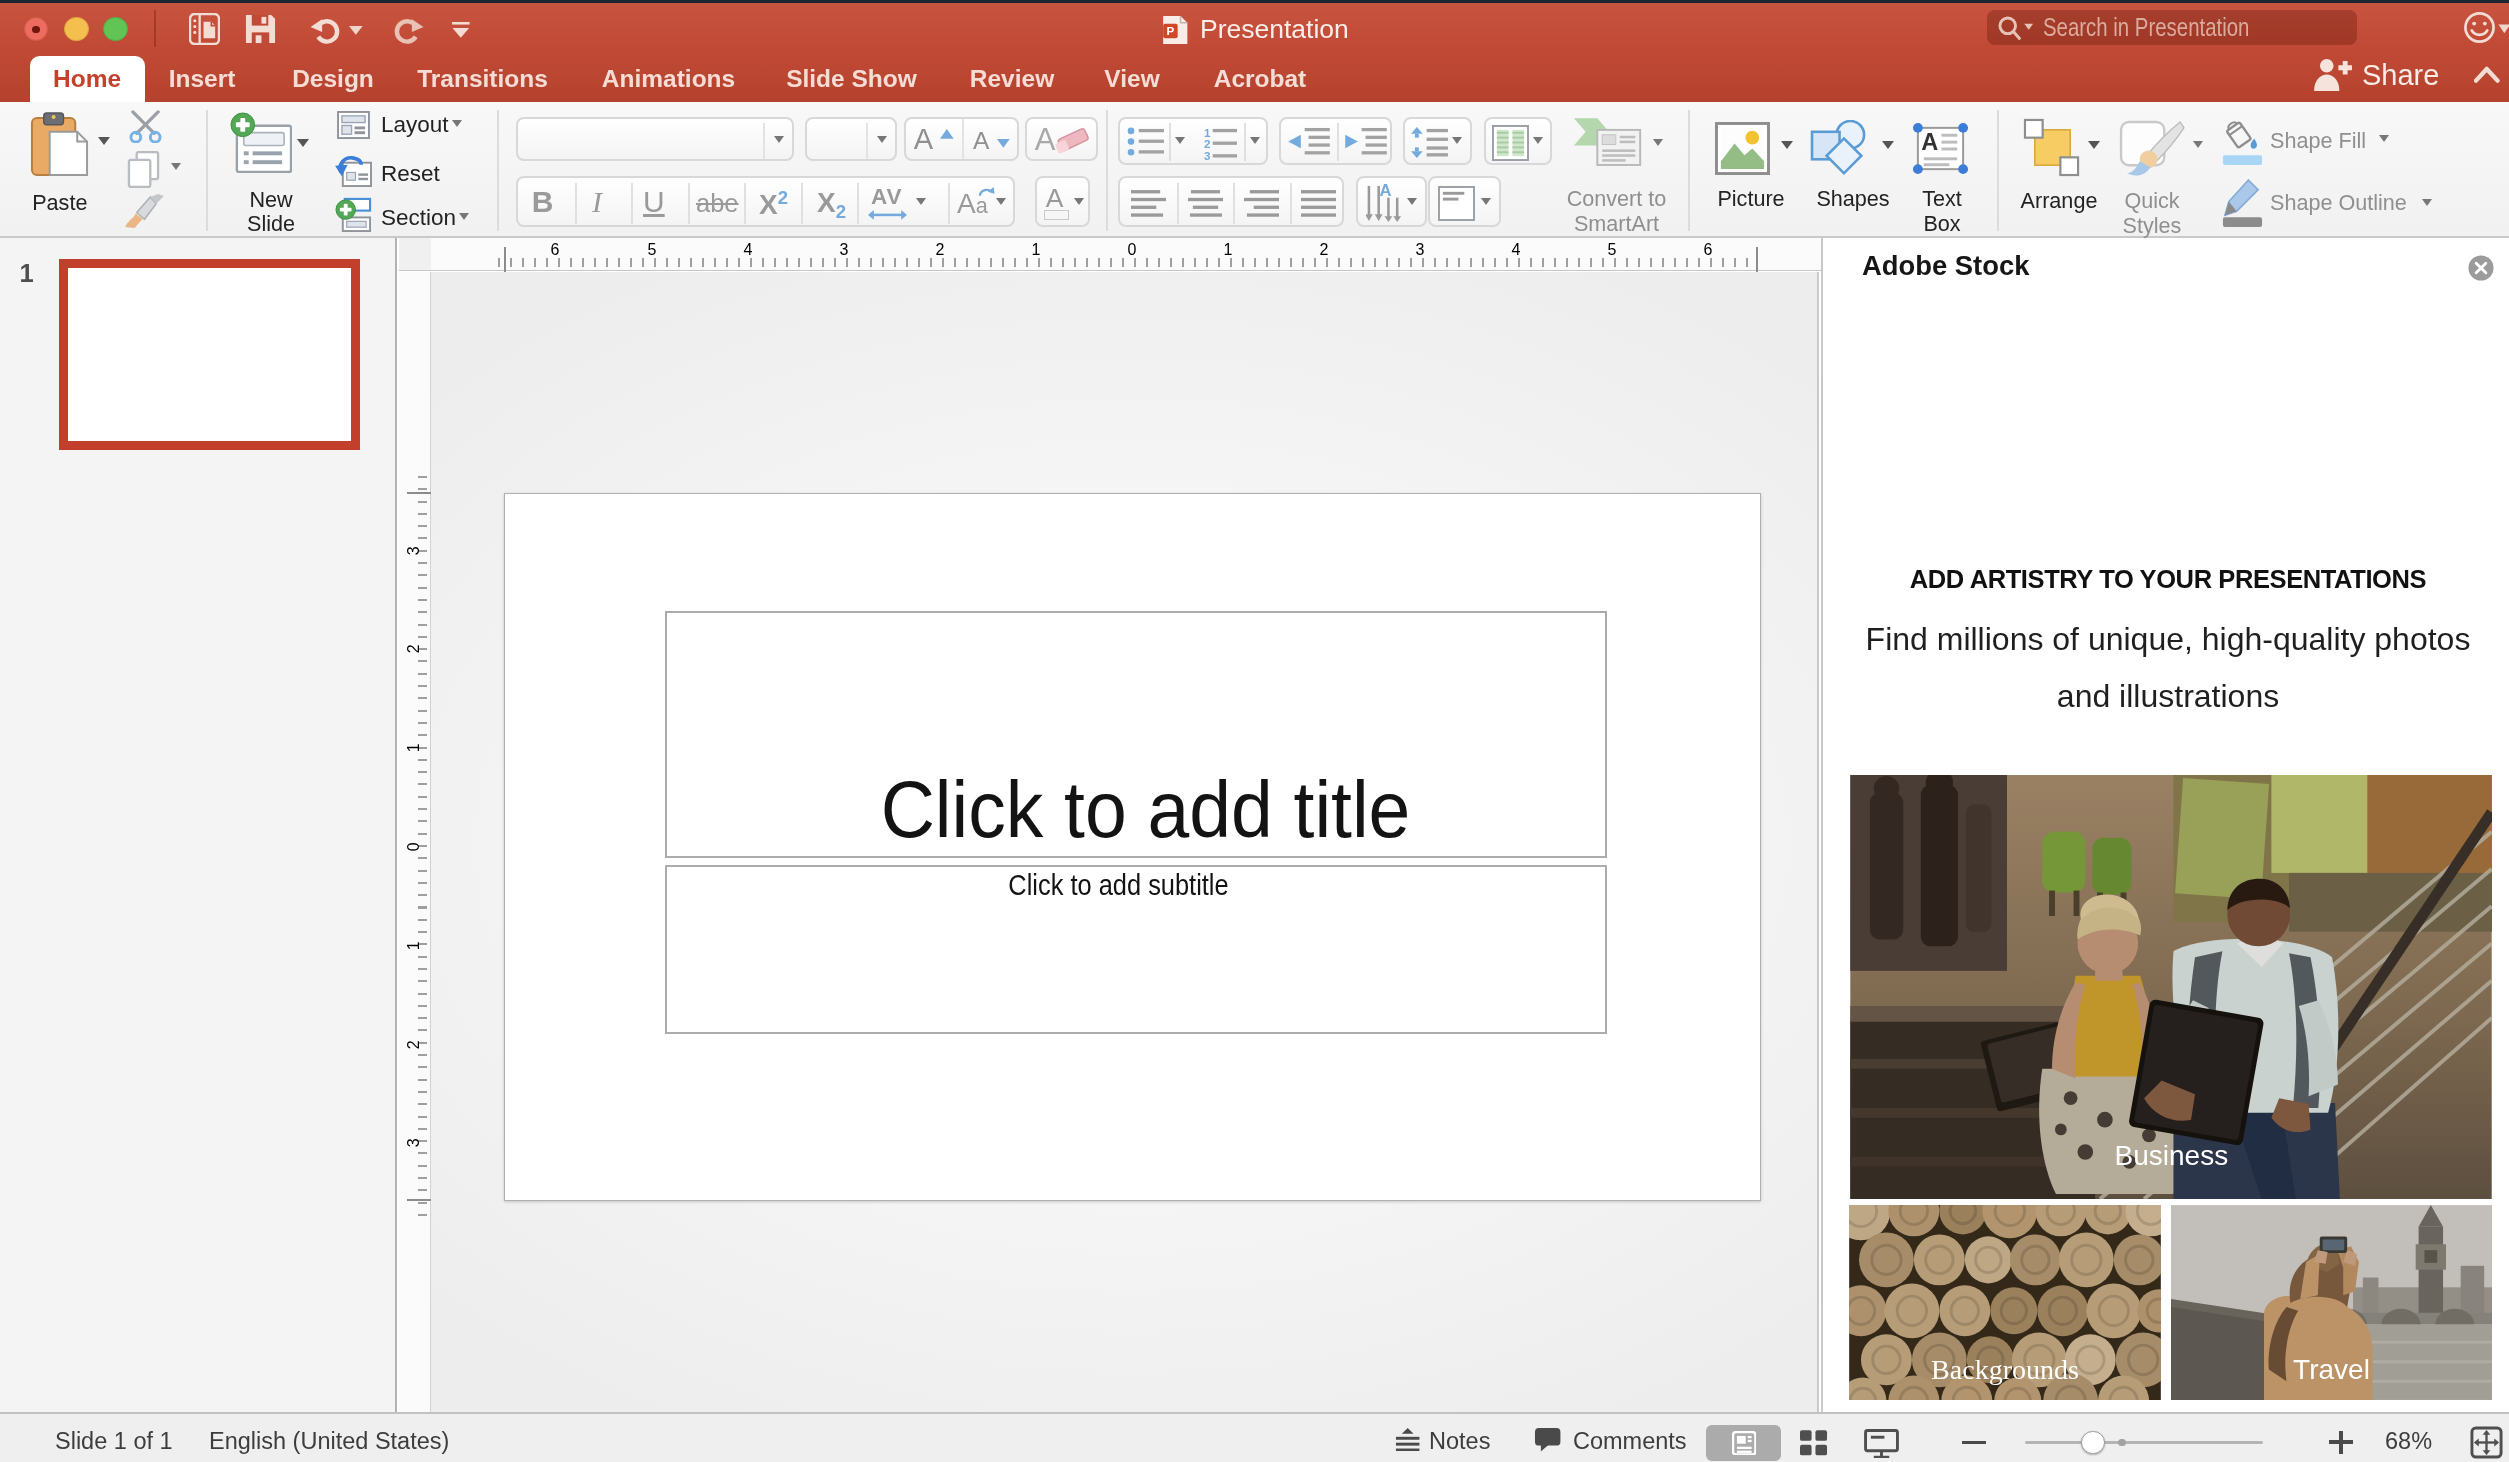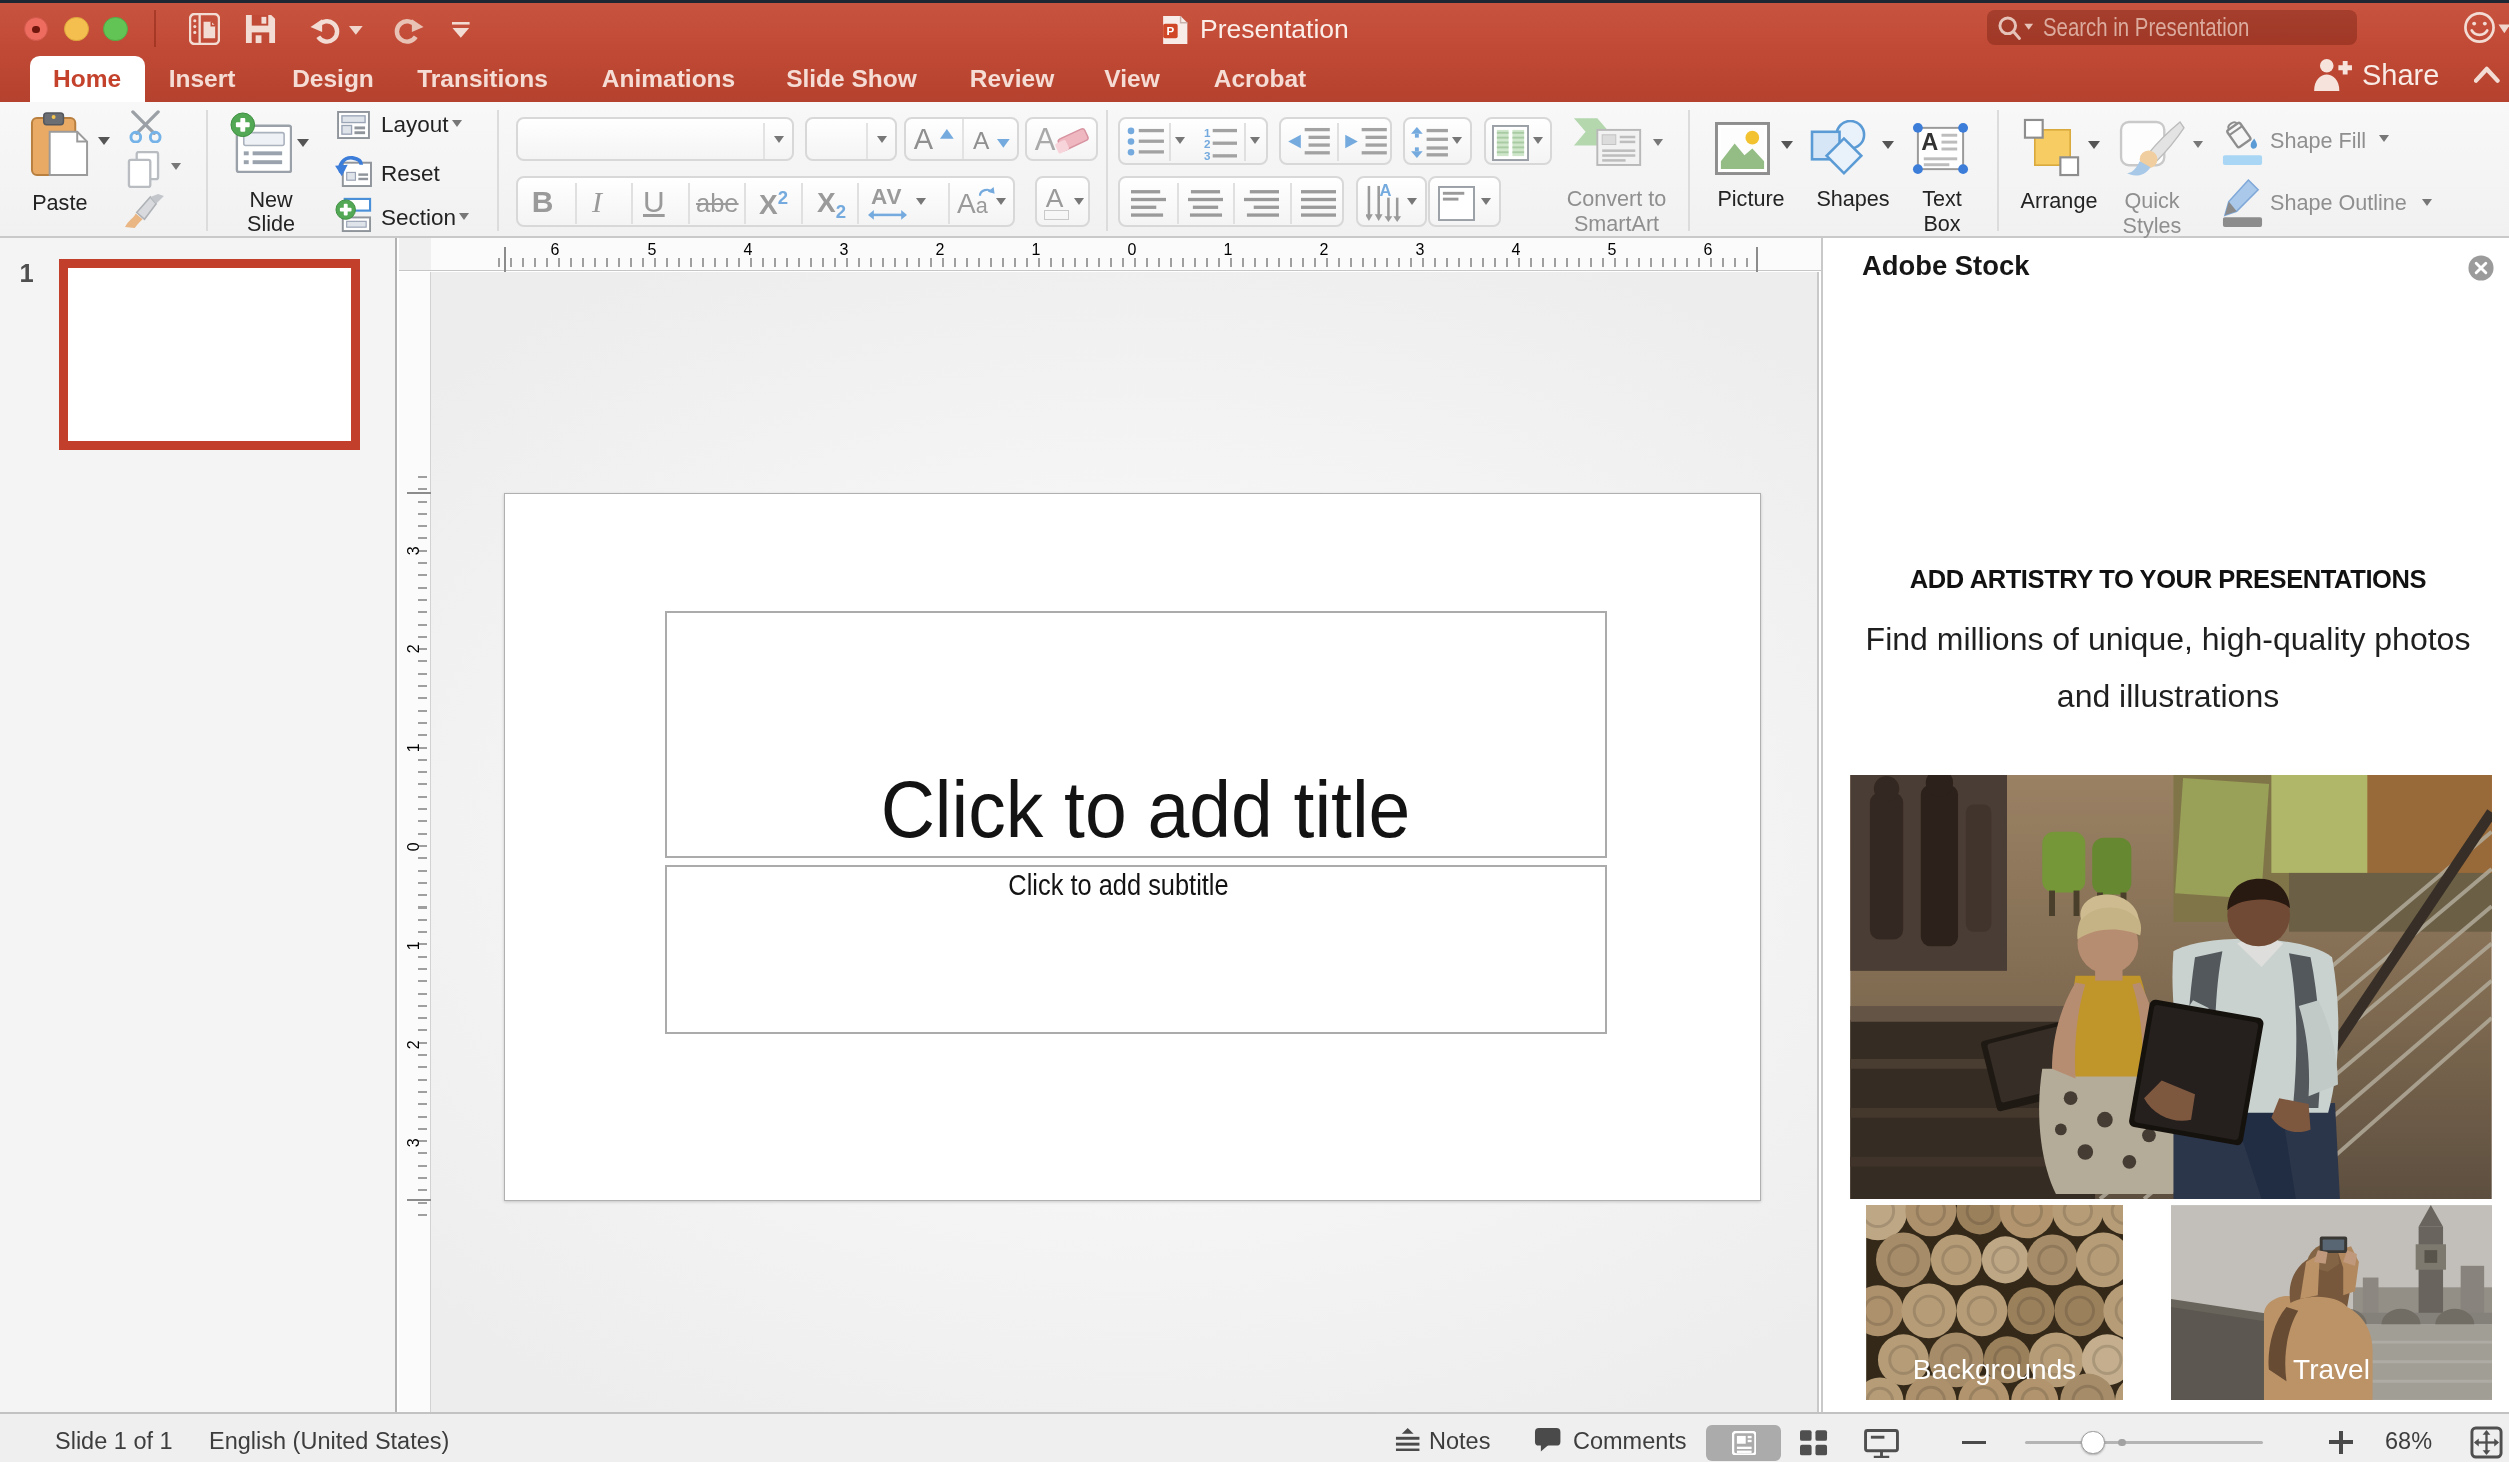--- a/index.html
+++ b/index.html
@@ -668,22 +668,23 @@
         <circle cx="417" cy="143" r="32" fill="#7a513a"></circle>
         <path d="M385 138 C386 116 400 106 418 106 C436 106 448 118 449 136 C436 124 400 124 385 138 Z" fill="#2a1b12"></path>
         <g transform="rotate(10 355 300)">
           <rect x="295" y="238" width="118" height="132" rx="6" fill="#15120f"></rect>
           <rect x="300" y="243" width="108" height="122" rx="4" fill="#262220"></rect>
         </g>
         <path d="M300 330 C310 348 330 356 348 352 L352 326 L318 312 Z" fill="#8a5f46"></path>
         <path d="M430 350 C440 364 456 368 470 362 L468 336 L438 330 Z" fill="#8a5f46"></path>
         <rect width="655" height="433" fill="#1e150d" opacity="0.10"></rect>
       </svg>
-    </div>
-    <div id="photo-bg" style="position:absolute;left:43px;top:967px;width:257px;height:195px;overflow:hidden;">
+      <div class="photolabel" style="top:365px;">Business</div>
+    </div>
+    <div id="photo-bg" style="position:absolute;left:26px;top:967px;width:312px;height:195px;overflow:hidden;font-family:Liberation Serif, serif;">
       <svg width="312" height="195" viewBox="0 0 318 199">
         <rect width="318" height="199" fill="#382c1b"></rect>
         <circle cx="12" cy="6" r="30" fill="#d2b893"></circle>
           <circle cx="12" cy="6" r="16" fill="none" stroke="#00000022" stroke-width="3"></circle>
           <circle cx="66" cy="6" r="26" fill="#bfa078"></circle>
           <circle cx="66" cy="6" r="14" fill="none" stroke="#00000022" stroke-width="3"></circle>
           <circle cx="116" cy="6" r="24" fill="#ab8d66"></circle>
           <circle cx="116" cy="6" r="13" fill="none" stroke="#00000022" stroke-width="3"></circle>
           <circle cx="164" cy="6" r="28" fill="#c4a47b"></circle>
           <circle cx="164" cy="6" r="15" fill="none" stroke="#00000022" stroke-width="3"></circle>

